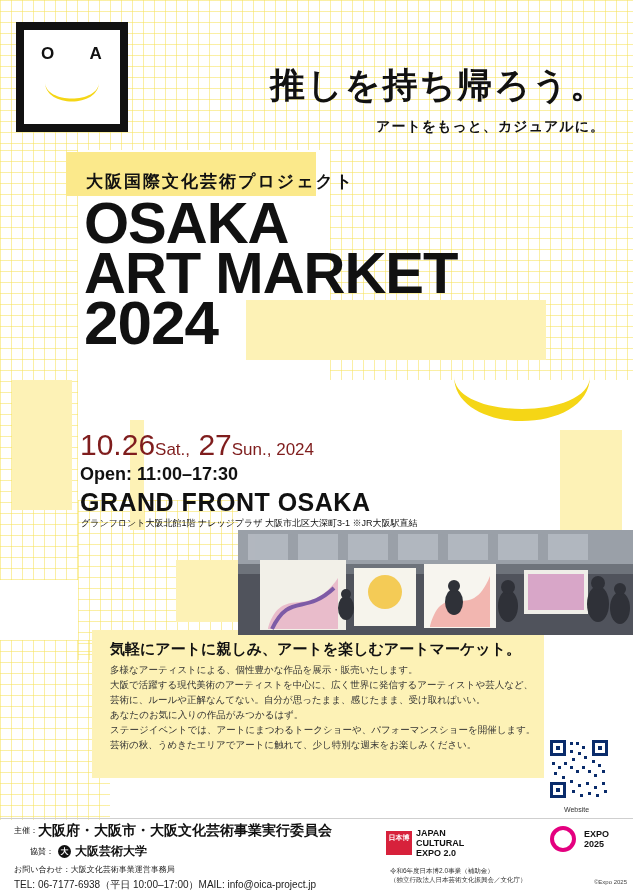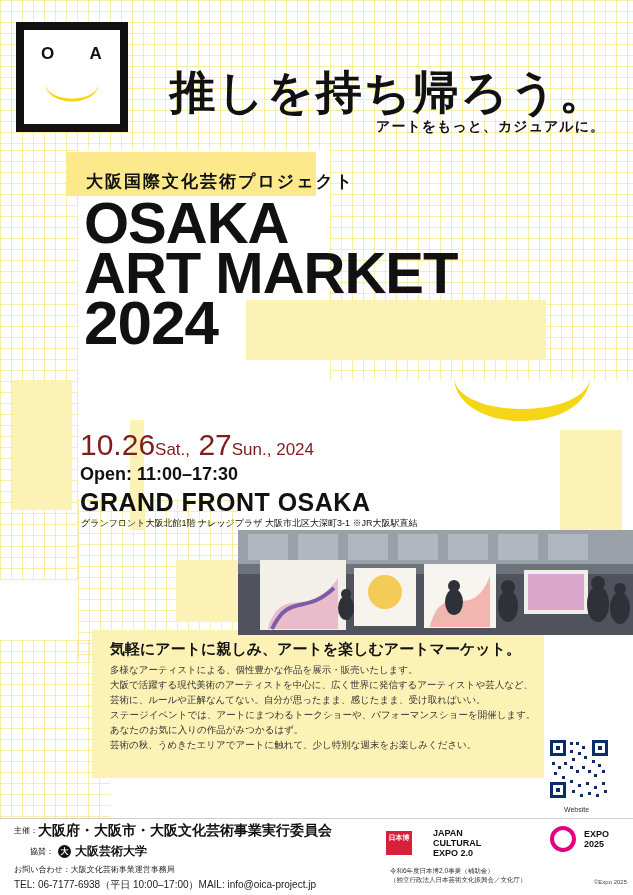--- a/index.html
+++ b/index.html
@@ -36,21 +36,21 @@
     position:absolute;top:14px;left:0;width:100%;
     display:flex;justify-content:space-around;
     font-size:17px;font-weight:bold;letter-spacing:1px;color:#111;
   }
   .logo-smile{
     position:absolute;left:50%;top:50px;transform:translateX(-50%);
   }
   
   .headline{
     position:absolute;right:26px;top:62px;
-    font-size:46px;font-weight:bold;letter-spacing:2px;
+    font-size:35px;font-weight:bold;letter-spacing:2px;
     color:#111;white-space:nowrap;margin-left:28px;
   }
   .subhead{
     position:absolute;right:28px;top:118px;
     font-size:14px;font-weight:bold;letter-spacing:1px;color:#111;
     white-space:nowrap;
     text-align:right;
   }
   
   .project-name{
@@ -132,21 +132,21 @@
     position:absolute;left:14px;top:864px;
     font-size:8px;color:#222;
   }
   .tel-line{
     position:absolute;left:14px;top:878px;
     font-size:10px;color:#222;
   }
   
   .jce-logo{
     position:absolute;left:386px;top:828px;
-    display:flex;align-items:center;gap:21px;
+    display:flex;align-items:center;gap:4px;
   }
   .jce-badge{
     width:26px;height:24px;background:#d7213b;color:#fff;
     font-size:7px;font-weight:bold;text-align:center;line-height:9px;
     padding-top:2px;box-sizing:border-box;
   }
   .jce-text{font-size:9px;font-weight:bold;line-height:10px;color:#111;}
   .expo-logo{
     position:absolute;left:550px;top:826px;
     display:flex;align-items:center;gap:8px;
@@ -259,22 +259,22 @@
           <circle cx="108" cy="64" r="5"></circle>
       </g>
     </svg>
   </div>
 
   <div class="desc-title">気軽にアートに親しみ、アートを楽しむアートマーケット。</div>
   <div class="desc-body">
     <p>多様なアーティストによる、個性豊かな作品を展示・販売いたします。</p>
     <p>大阪で活躍する現代美術のアーティストを中心に、広く世界に発信するアーティストや芸人など、</p>
     <p>芸術に、ルールや正解なんてない。自分が思ったまま、感じたまま、受け取ればいい。</p>
+    <p>あなたのお気に入りの作品がみつかるはず。</p>
     <p>ステージイベントでは、アートにまつわるトークショーや、パフォーマンスショーを開催します。</p>
-    <p>あなたのお気に入りの作品がみつかるはず。</p>
     <p>芸術の秋、うめきたエリアでアートに触れて、少し特別な週末をお楽しみください。</p>
   </div>
 
   <div class="qr">
     <svg width="62" height="62" viewBox="0 0 62 62">
       <rect width="62" height="62" fill="#fff"></rect>
       <g fill="#0a2c6b">
         <rect x="2" y="2" width="16" height="16"></rect>
           <rect x="44" y="2" width="16" height="16"></rect>
           <rect x="2" y="44" width="16" height="16"></rect>

